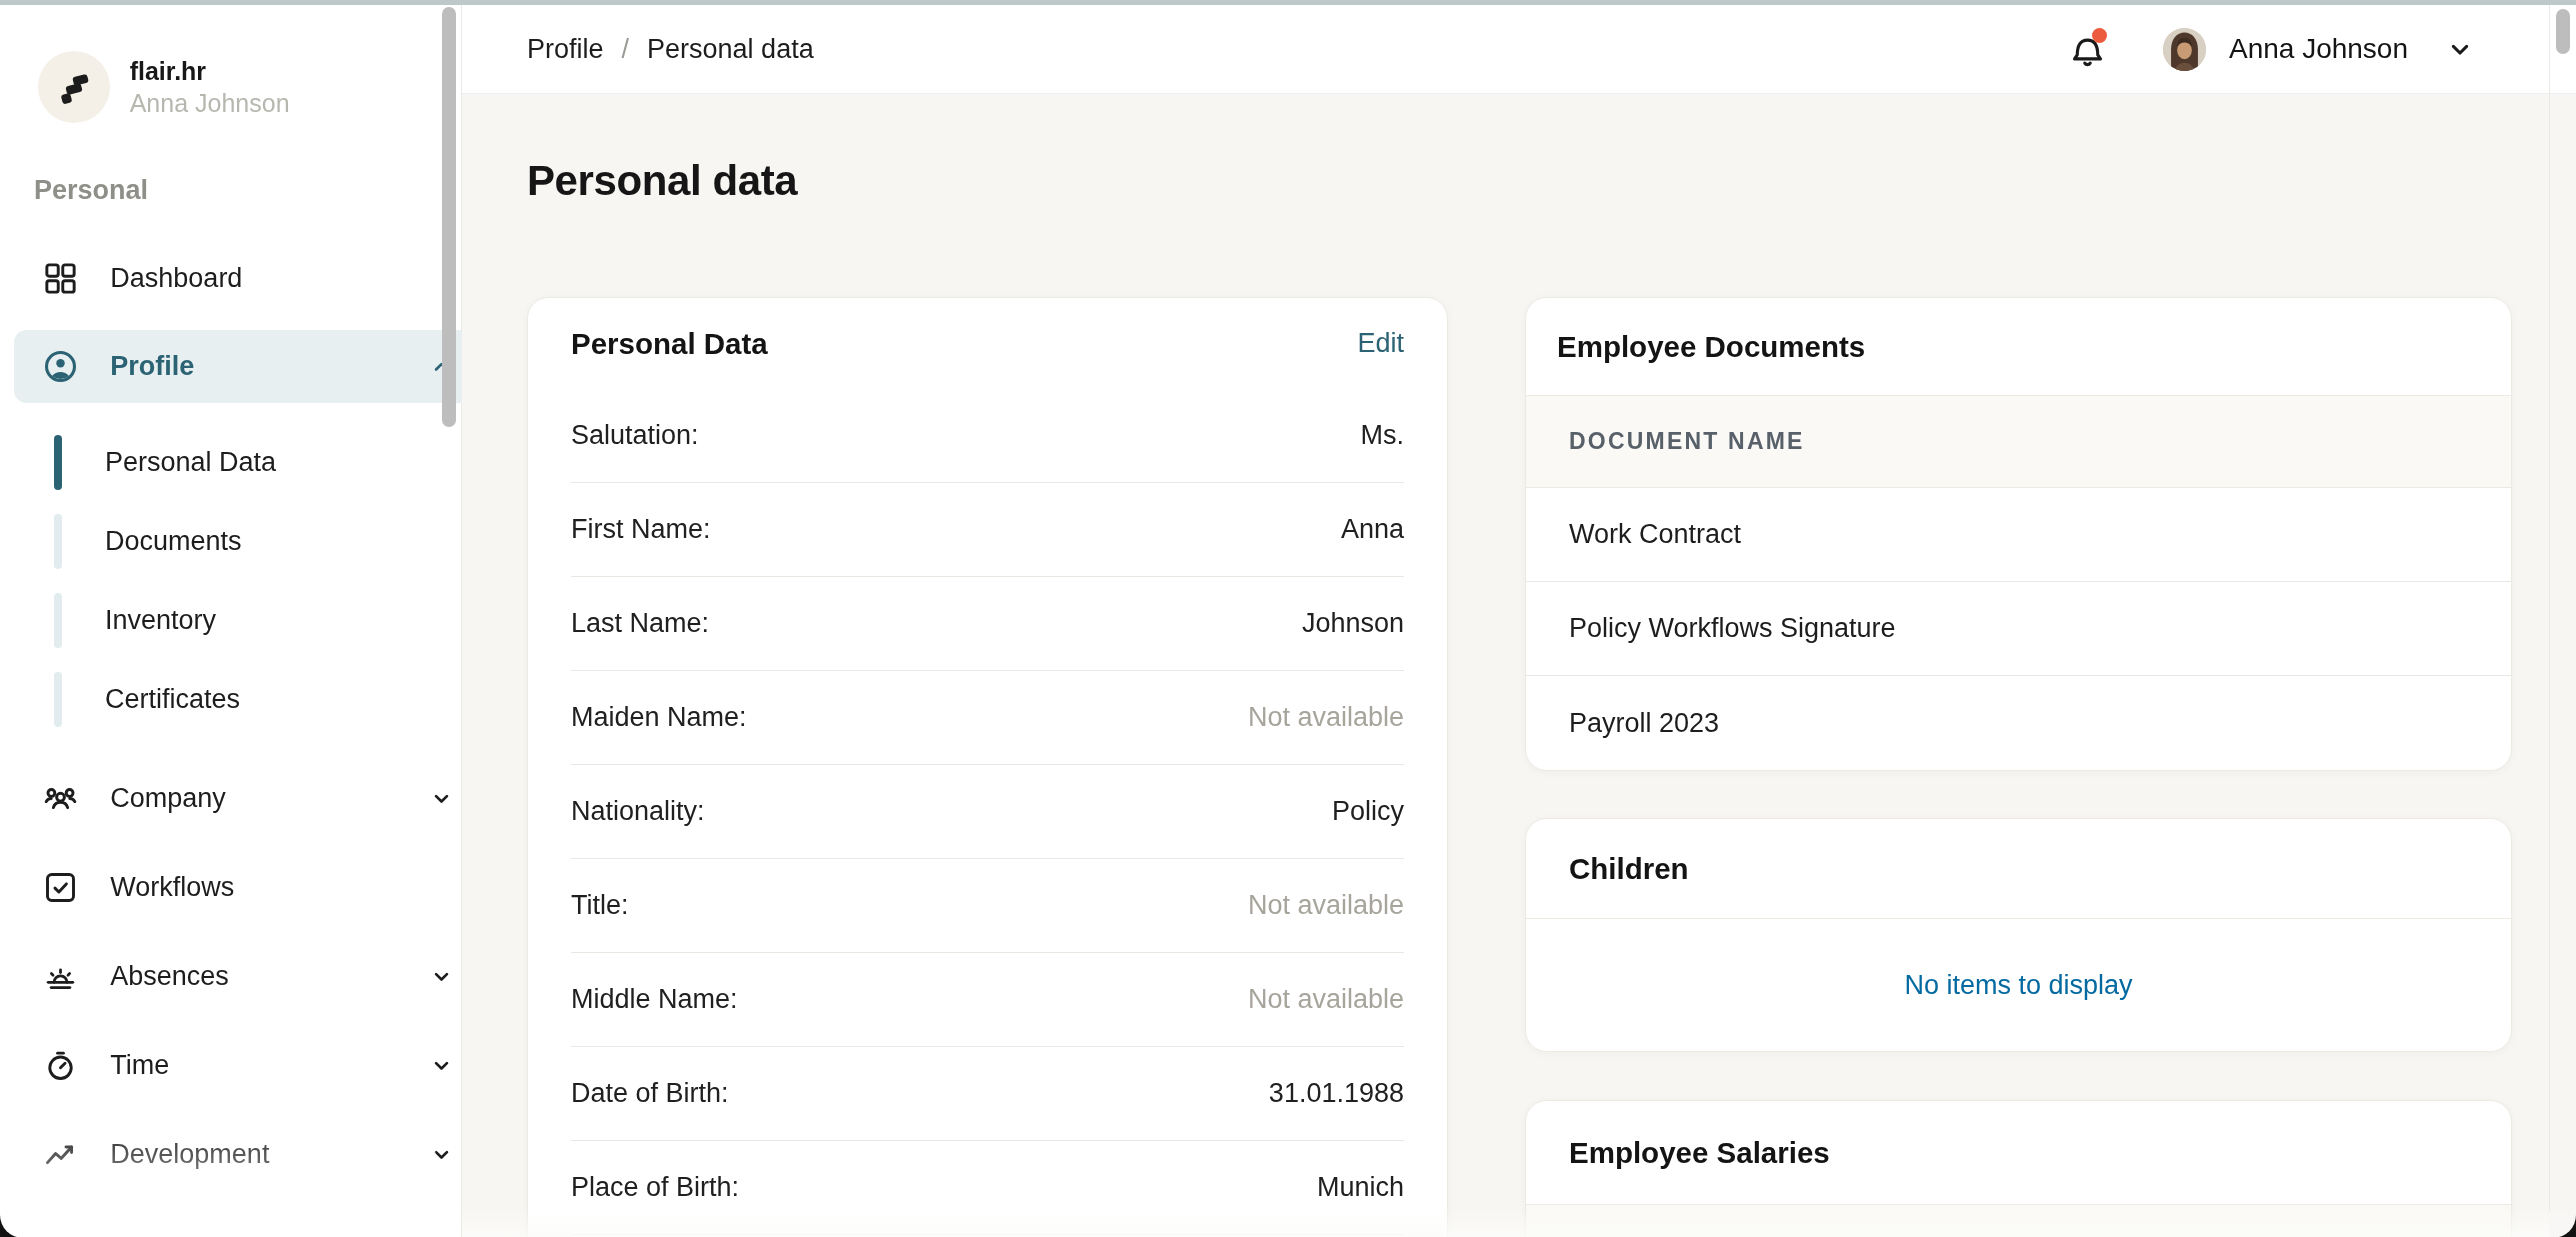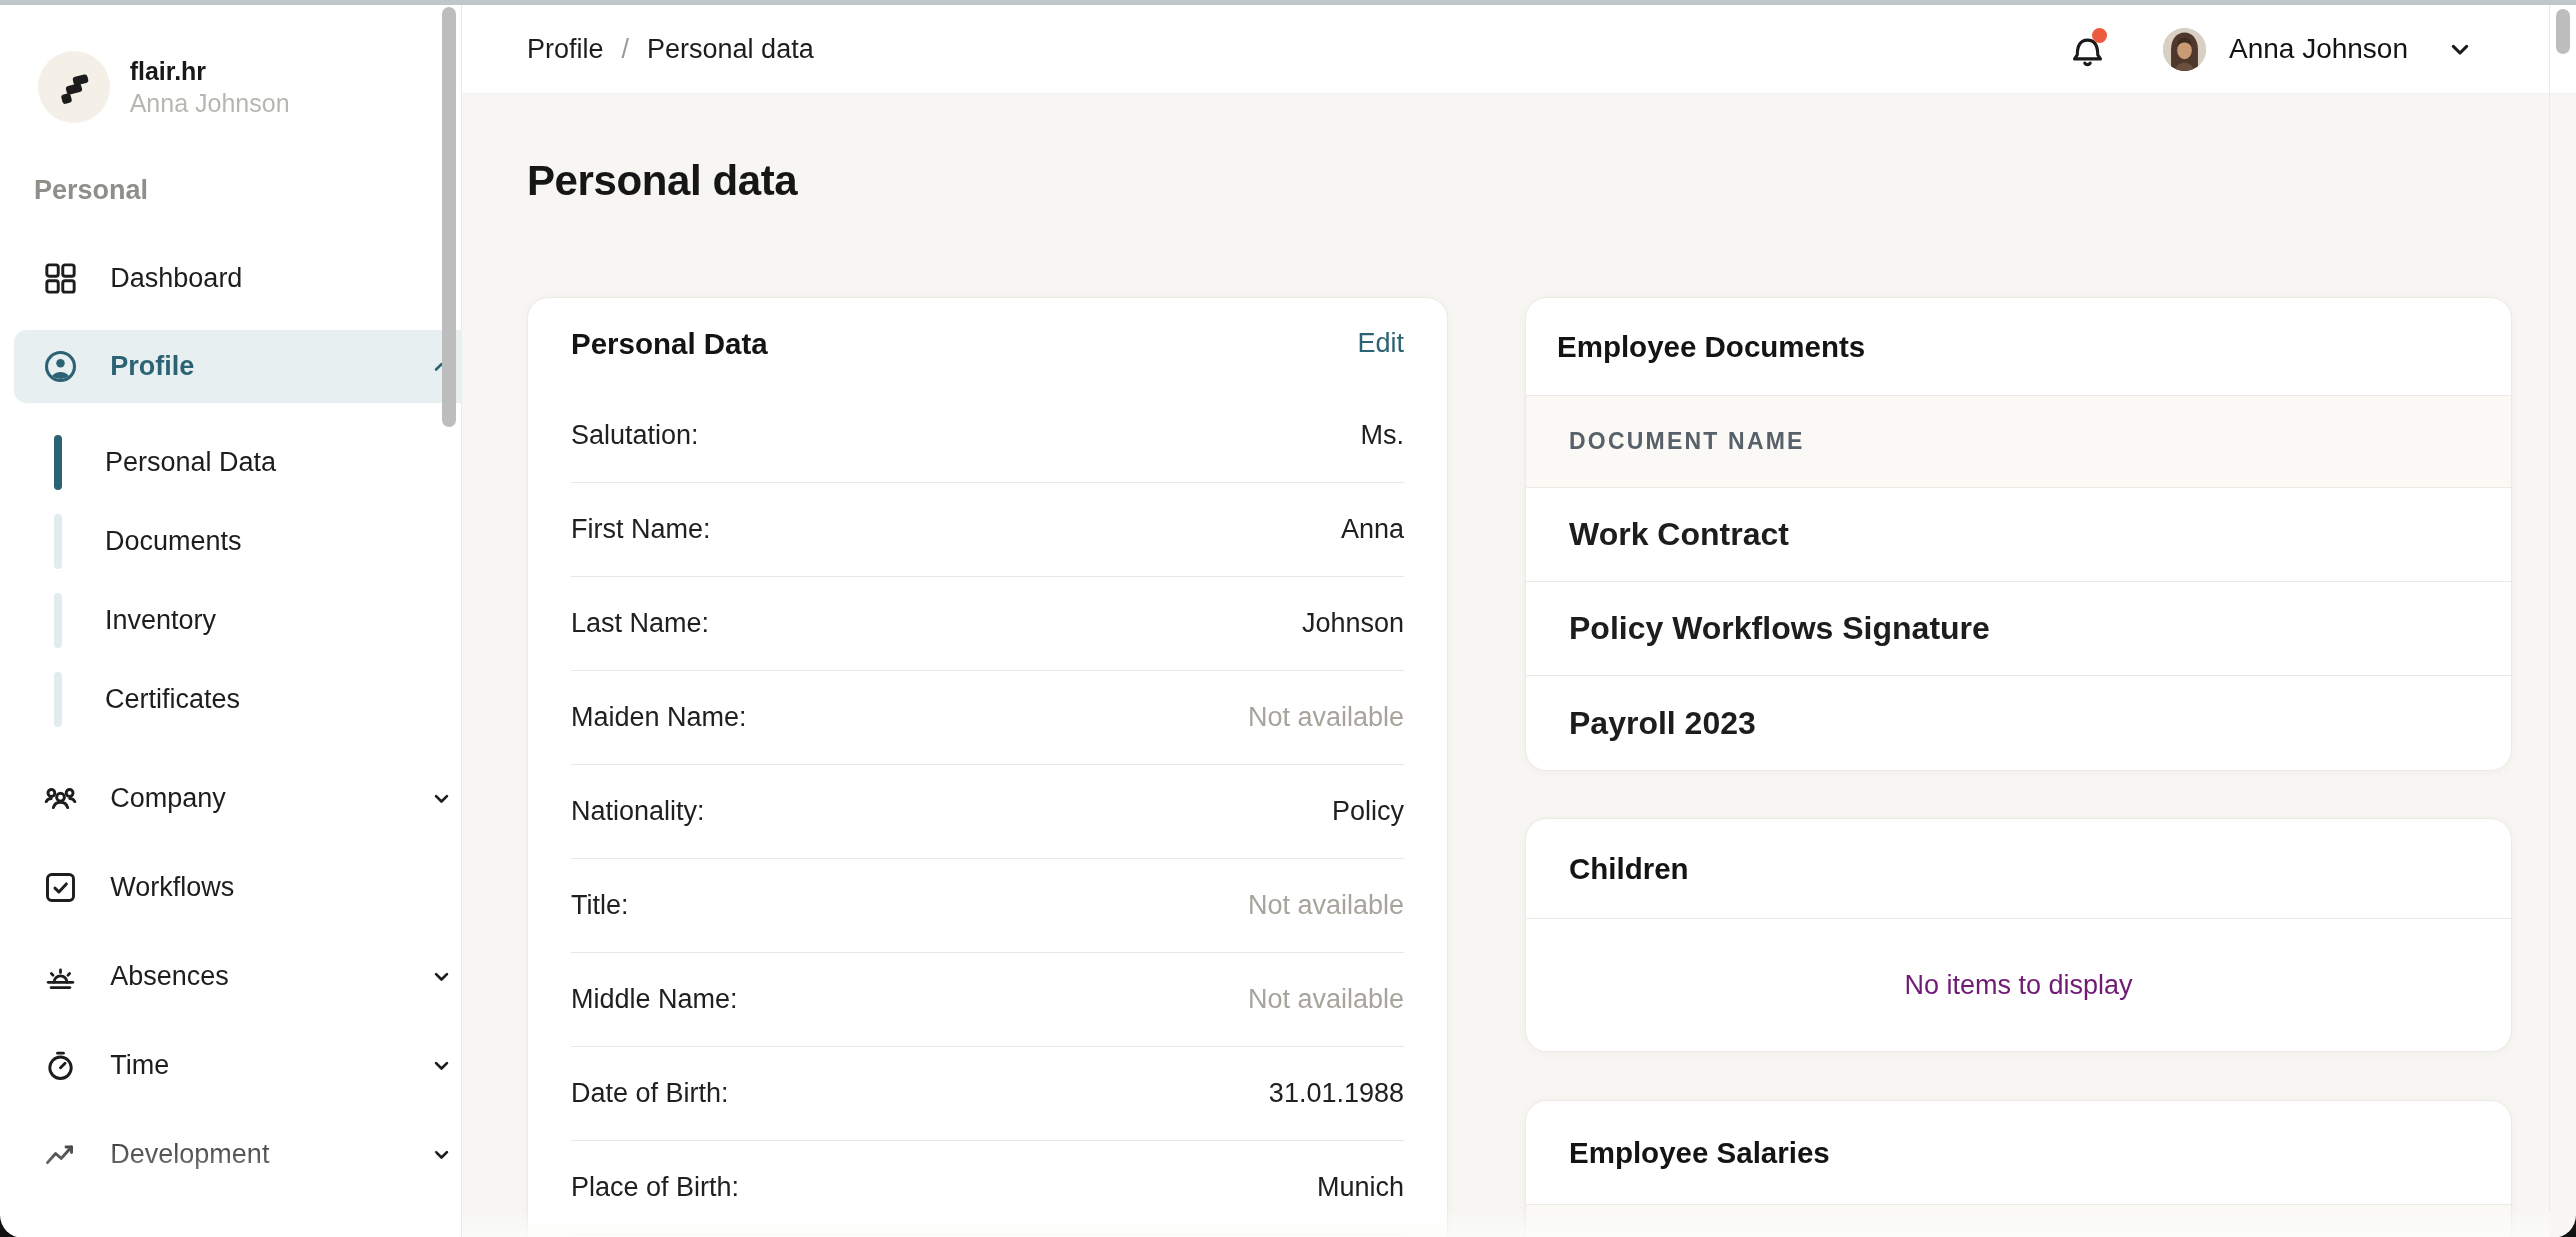--- a/index.html
+++ b/index.html
@@ -75,26 +75,26 @@
   .edit-link{margin-left:auto;font-size:27px;color:var(--accent);cursor:pointer;}
   .field-row{height:94px;display:flex;align-items:center;border-bottom:1.8px solid var(--divider);font-size:27px;}
   .field-label{color:#202020;}
   .field-value{margin-left:auto;color:#202020;}
   .field-row.na .field-value{color:var(--muted);}
 
   
   .docs-head,.simple-head{height:98px;display:flex;align-items:center;padding:0 31px;border-bottom:1.8px solid var(--card-border);}
   .card-title{font-size:29.5px;font-weight:700;color:#141414;}
   .thead-row{height:92px;display:flex;align-items:center;padding:0 43px;background:var(--thead-bg);border-bottom:1.8px solid var(--card-border);font-size:23px;font-weight:700;letter-spacing:2.2px;color:var(--thead-text);}
-  .doc-row{height:94px;display:flex;align-items:center;padding:0 43px;font-size:32px;border-bottom:1.8px solid var(--divider);cursor:pointer;font-weight:bold;}
+  .doc-row{height:94px;display:flex;align-items:center;padding:0 43px;font-size:27px;border-bottom:1.8px solid var(--divider);cursor:pointer;}
   .doc-row:last-child{border-bottom:none;border-radius:0 0 19.7px 19.7px;}
 
   .children-card{margin-top:47px;}
   .children-head{height:100px;display:flex;align-items:center;padding:0 43px;border-bottom:1.8px solid var(--card-border);}
-  .empty-body{height:132px;display:flex;align-items:center;justify-content:center;font-size:27px;color:#701a75;}
+  .empty-body{height:132px;display:flex;align-items:center;justify-content:center;font-size:27px;color:#0369a1;}
 
   .salaries-card{margin-top:48px;overflow:hidden;}
   .salaries-head{height:104px;display:flex;align-items:center;padding:0 43px;border-bottom:1.8px solid var(--card-border);}
   .salaries-thead{height:107px;background:var(--thead-bg);}
 
   .bottom-fade{position:absolute;left:0;right:0;bottom:0;height:30px;background:linear-gradient(to bottom,rgba(250,250,248,0),rgba(252,252,250,.85));pointer-events:none;}
 
   .main-gutter{position:absolute;top:0;right:0;bottom:0;width:27px;border-left:1.8px solid #E9E9E6;}
   .main-scrollbar{position:absolute;top:3.6px;right:6.3px;width:13.4px;height:45px;border-radius:7.2px;background:var(--scrollbar);}
 

